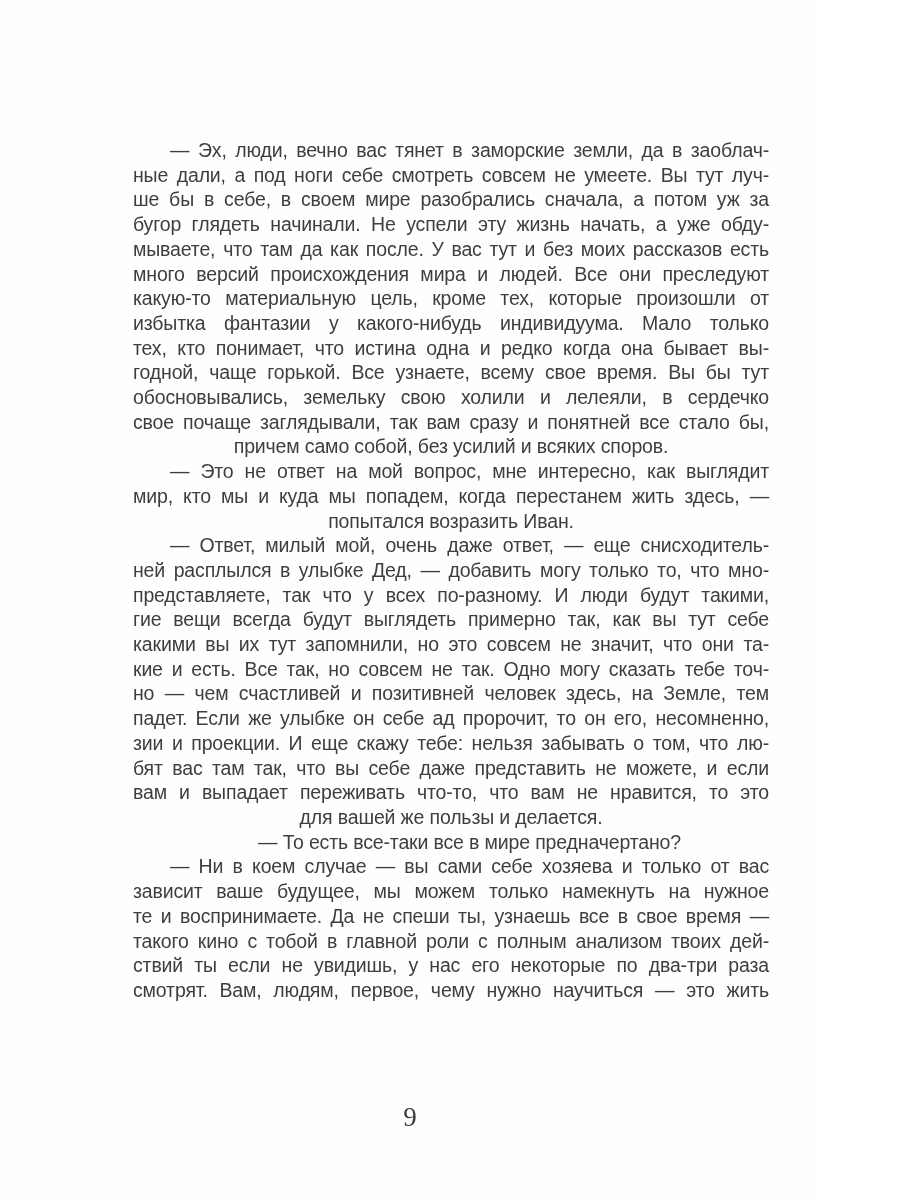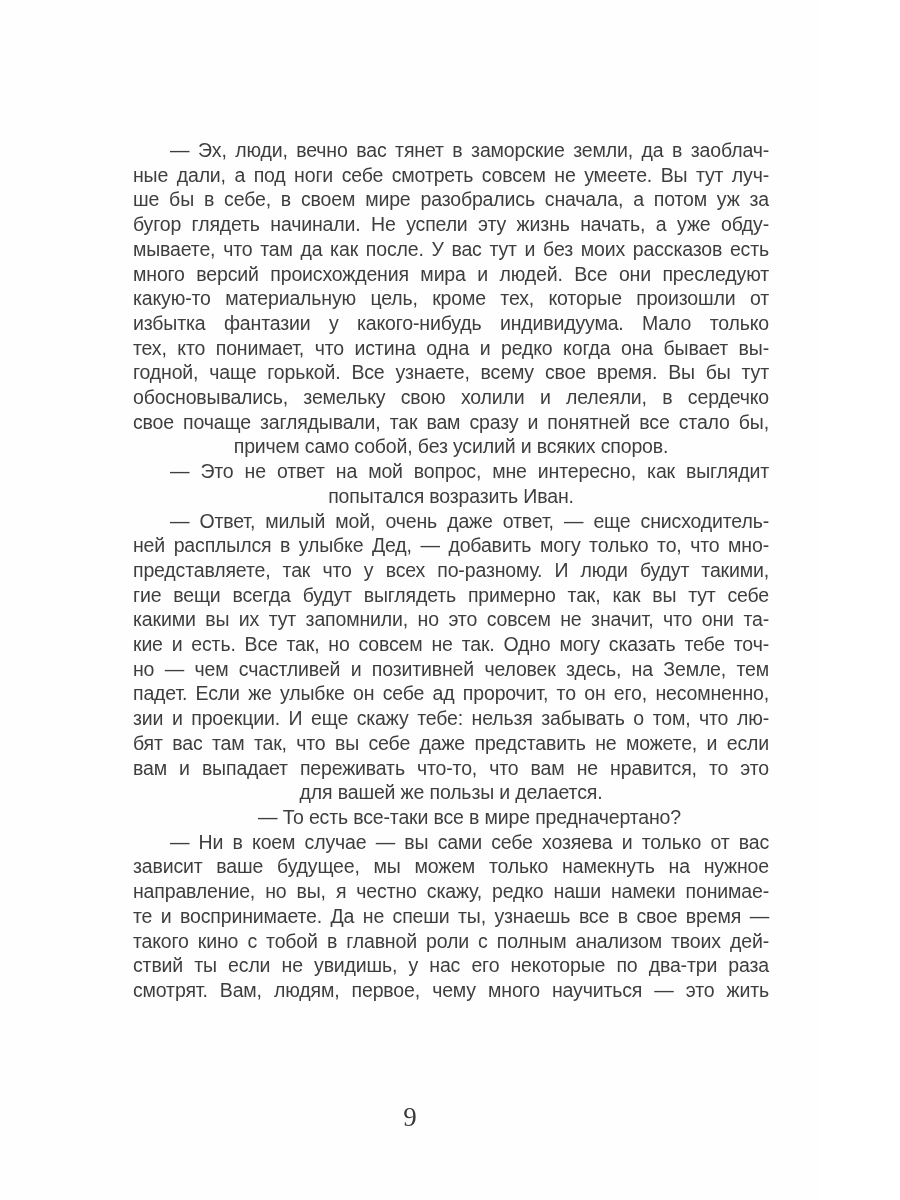--- a/index.html
+++ b/index.html
@@ -59,36 +59,36 @@
       <div class="line j">мываете, что там да как после. У вас тут и без моих рассказов есть</div>
       <div class="line j">много версий происхождения мира и людей. Все они преследуют</div>
       <div class="line j">какую-то материальную цель, кроме тех, которые произошли от</div>
       <div class="line j">избытка фантазии у какого-нибудь индивидуума. Мало только</div>
       <div class="line j">тех, кто понимает, что истина одна и редко когда она бывает вы-</div>
       <div class="line j">годной, чаще горькой. Все узнаете, всему свое время. Вы бы тут</div>
       <div class="line j">обосновывались, земельку свою холили и лелеяли, в сердечко</div>
       <div class="line j">свое почаще заглядывали, так вам сразу и понятней все стало бы,</div>
       <div class="line">причем само собой, без усилий и всяких споров.</div>
       <div class="line j first">— Это не ответ на мой вопрос, мне интересно, как выглядит</div>
+      <div class="line j">мир, кто мы и куда мы попадем, когда перестанем жить здесь, —</div>
       <div class="line">попытался возразить Иван.</div>
       <div class="line j first">— Ответ, милый мой, очень даже ответ, — еще снисходитель-</div>
       <div class="line j">ней расплылся в улыбке Дед, — добавить могу только то, что мно-</div>
       <div class="line j">представляете, так что у всех по-разному. И люди будут такими,</div>
       <div class="line j">гие вещи всегда будут выглядеть примерно так, как вы тут себе</div>
       <div class="line j">какими вы их тут запомнили, но это совсем не значит, что они та-</div>
       <div class="line j">кие и есть. Все так, но совсем не так. Одно могу сказать тебе точ-</div>
       <div class="line j">но — чем счастливей и позитивней человек здесь, на Земле, тем</div>
       <div class="line j">падет. Если же улыбке он себе ад пророчит, то он его, несомненно,</div>
       <div class="line j">зии и проекции. И еще скажу тебе: нельзя забывать о том, что лю-</div>
       <div class="line j">бят вас там так, что вы себе даже представить не можете, и если</div>
       <div class="line j">вам и выпадает переживать что-то, что вам не нравится, то это</div>
       <div class="line">для вашей же пользы и делается.</div>
       <div class="line first">— То есть все-таки все в мире предначертано?</div>
       <div class="line j first">— Ни в коем случае — вы сами себе хозяева и только от вас</div>
       <div class="line j">зависит ваше будущее, мы можем только намекнуть на нужное</div>
-      <div class="line j">направление, но вы, я честно скажу, редко наши намеки понимае-</div>
       <div class="line j">те и воспринимаете. Да не спеши ты, узнаешь все в свое время —</div>
       <div class="line j">такого кино с тобой в главной роли с полным анализом твоих дей-</div>
       <div class="line j">ствий ты если не увидишь, у нас его некоторые по два-три раза</div>
-      <div class="line j">смотрят. Вам, людям, первое, чему много научиться — это жить</div>
+      <div class="line j">смотрят. Вам, людям, первое, чему нужно научиться — это жить</div>
     </div>
   <div class="page-number">9</div>
 </div>
 
 </body></html>

